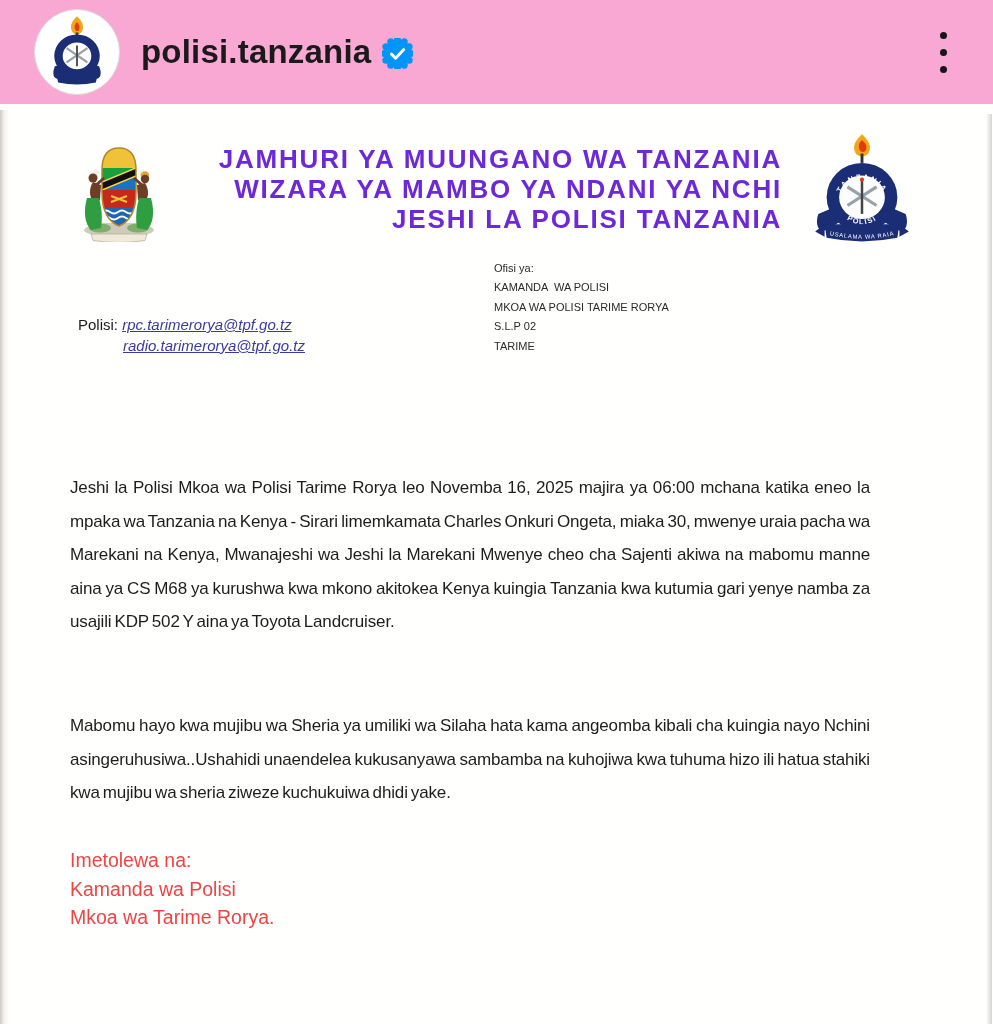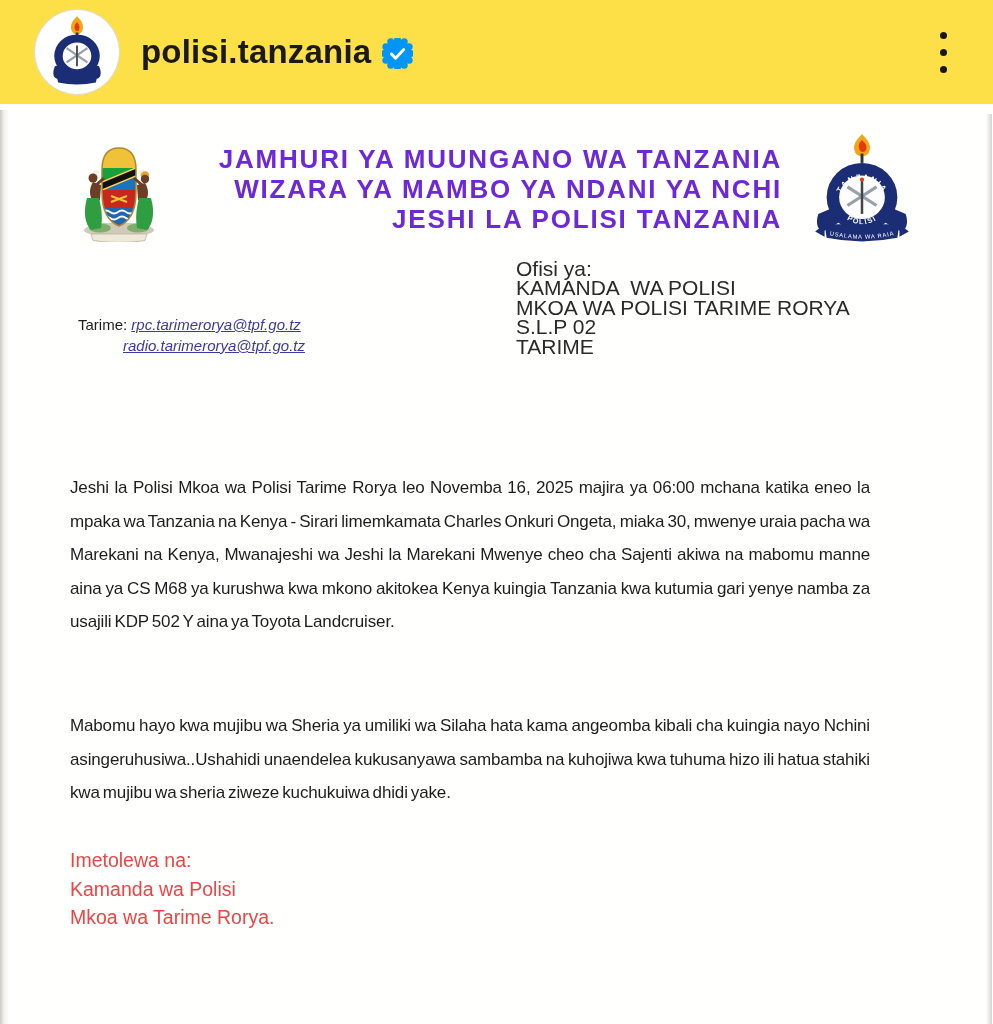--- a/index.html
+++ b/index.html
@@ -5,21 +5,21 @@
   * { box-sizing: border-box; }
   html,body { margin:0; padding:0; background:#fff; }
   body {
     width:993px; height:1024px; position:relative; overflow:hidden;
     font-family:"Liberation Sans", sans-serif; color:#222;
   }
 
   
   .post-header {
     position:absolute; top:0; left:0; width:993px; height:104px;
-    display:flex; align-items:center; padding:0 40px 0 34px; background:#fde047;
+    display:flex; align-items:center; padding:0 40px 0 34px; background:#f9a8d4;
   }
   .avatar {
     width:86px; height:86px; border-radius:50%;
     border:1px solid #dcdcdc; background:#fff; flex:0 0 auto;
     display:flex; align-items:center; justify-content:center; overflow:hidden;
   }
   .user-row { display:flex; align-items:center; gap:11px; margin-left:21px; }
   .username {
     font-size:33px; font-weight:bold; color:#1a1a1a; letter-spacing:0.2px;
   }
@@ -38,21 +38,21 @@
     background:linear-gradient(to left, rgba(186,182,175,0.6), rgba(255,255,255,0));
   }
 
   .coat-of-arms { position:absolute; left:70px; top:36px; width:98px; height:102px; }
   .letterhead {
     position:absolute; left:178px; width:604px; top:40px; text-align:right;
     font-weight:bold; font-size:26px; line-height:30px; letter-spacing:1.8px; color:#6d28d9;
   }
   .police-badge { position:absolute; left:810px; top:28px; width:104px; height:118px; }
 
-  .office-block { position:absolute; left:516px; top:155px; font-size:21px; line-height:19.4px; color:#2a2a2a; }
+  .office-block { position:absolute; left:494px; top:155px; font-size:11px; line-height:19.4px; color:#2a2a2a; }
   .office-block div { white-space:pre; }
 
   .email-block { position:absolute; left:78px; top:210px; font-size:15px; line-height:21px; color:#1c1c1c; }
   .email-block a { color:#3b3aa0; text-decoration:underline;font-style:italic; }
   .email-line2 { padding-left:45px; }
 
   .doc-heading {
     position:absolute; left:0; right:48px; top:294px; text-align:center;
     font-weight:bold; font-size:20px; letter-spacing:1px; color:#161616;
   }
@@ -193,21 +193,21 @@
   <div class="office-block">
     <div>Ofisi ya:</div>
     <div>KAMANDA  WA POLISI</div>
     <div>MKOA WA POLISI TARIME RORYA</div>
     <div>S.L.P 02</div>
     <div>TARIME</div>
   </div>
 
   <div class="email-block">
     <div>
-      <span>Tarime:</span>
+      <span>Polisi:</span>
       <a href="#">rpc.tarimerorya@tpf.go.tz</a>
     </div>
     <div class="email-line2">
       <a href="#">radio.tarimerorya@tpf.go.tz</a>
     </div>
   </div>
 
 
   <p class="para para1">Jeshi la Polisi Mkoa wa Polisi Tarime Rorya leo Novemba 16, 2025 majira ya 06:00 mchana katika eneo la mpaka wa Tanzania na Kenya - Sirari limemkamata Charles Onkuri Ongeta, miaka 30, mwenye uraia pacha wa Marekani na Kenya, Mwanajeshi wa Jeshi la Marekani Mwenye cheo cha Sajenti akiwa na mabomu manne aina ya CS M68 ya kurushwa kwa mkono akitokea Kenya kuingia Tanzania kwa kutumia gari yenye namba za usajili KDP 502 Y aina ya Toyota Landcruiser.</p>
   <p class="para para2">Mabomu hayo kwa mujibu wa Sheria ya umiliki wa Silaha hata kama angeomba kibali cha kuingia nayo Nchini asingeruhusiwa..Ushahidi unaendelea kukusanyawa sambamba na kuhojiwa kwa tuhuma hizo ili hatua stahiki kwa mujibu wa sheria ziweze kuchukuiwa dhidi yake.</p>

